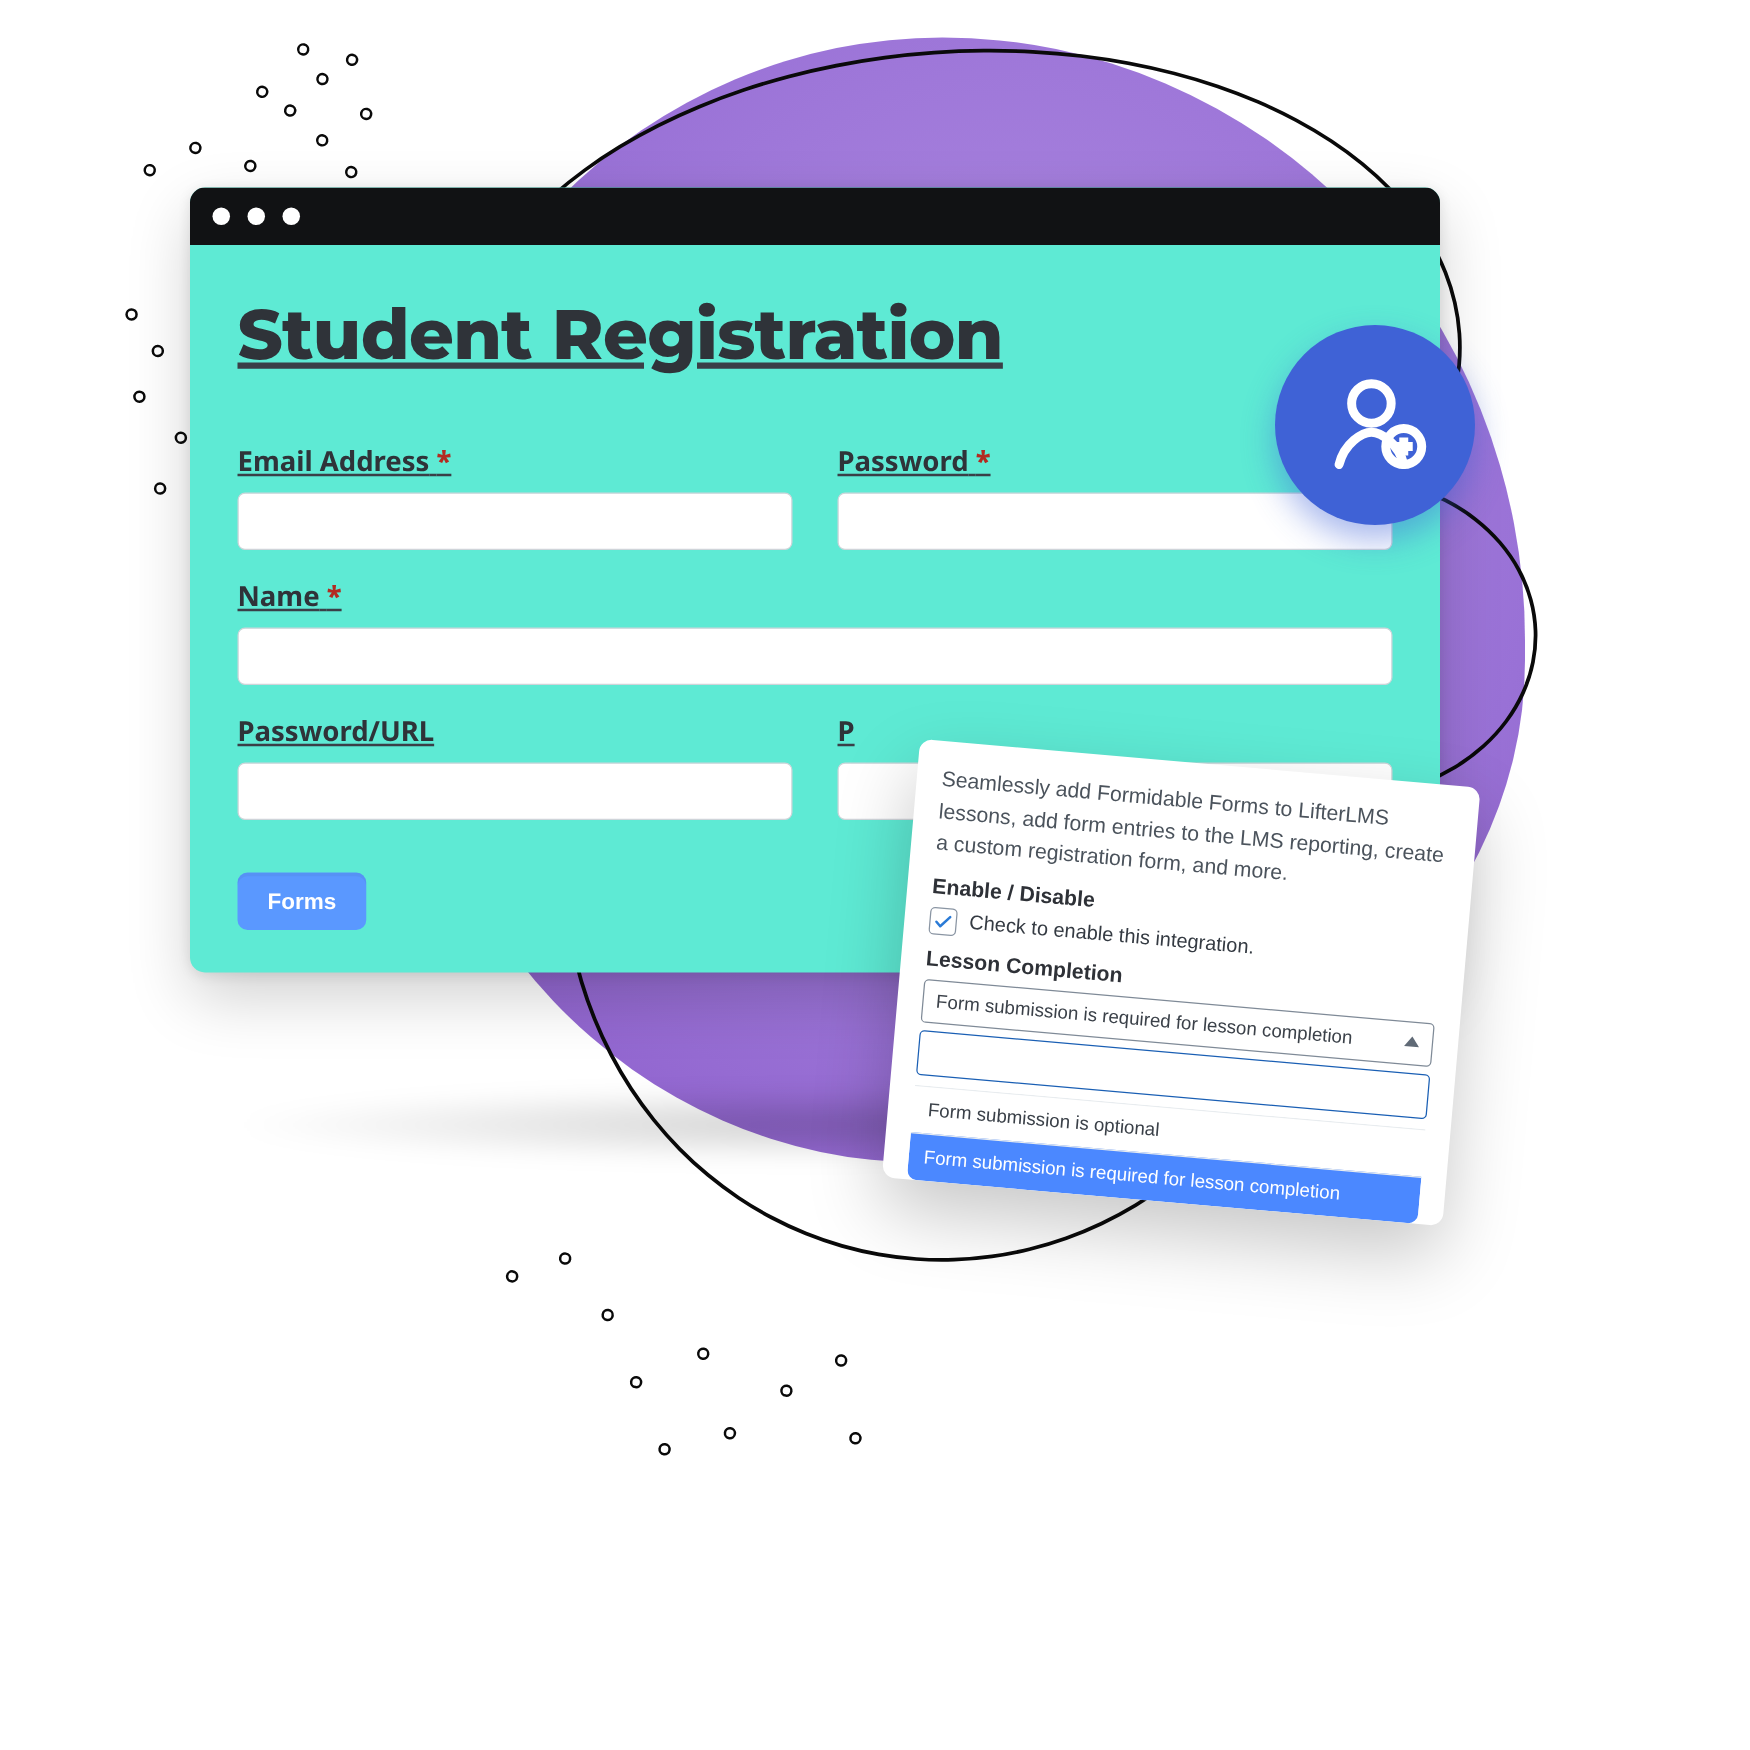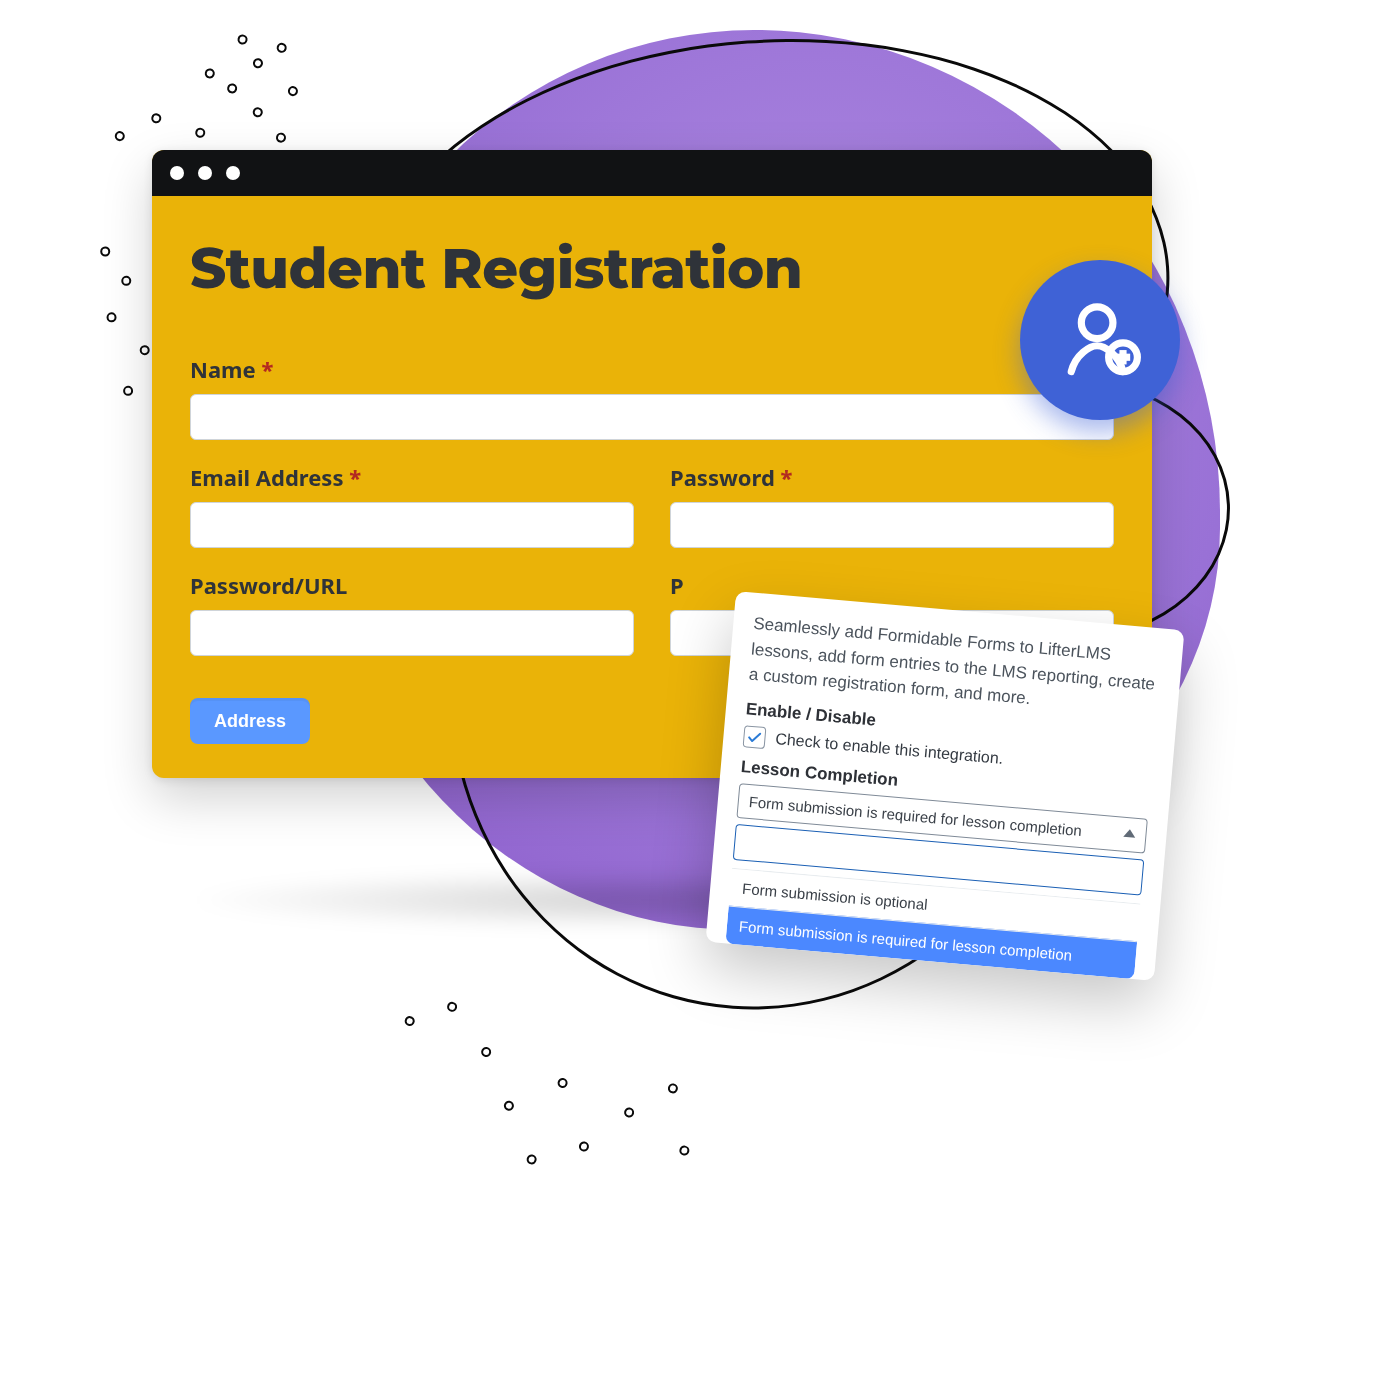--- a/index.html
+++ b/index.html
@@ -49,24 +49,25 @@
   .bubble svg{display:block}
   .bubble.b1{left:8px;top:18px;transform:rotate(12deg);}
   .bubble.b2{left:-10px;top:220px;transform:rotate(-2deg);}
   .bubble.b3{left:260px;top:1000px;transform:rotate(8deg);}
 
   
   .browser{
     position:absolute;z-index:3;
     left:52px;top:150px;
     width:1000px;
-    background:#eab308;
+    background:#5eead4;
     border-radius:12px;
     overflow:hidden;
     box-shadow:var(--shadow);
+    text-decoration:underline;
   }
   .titlebar{
     height:46px;background:#111214;
     display:flex;align-items:center;gap:14px;padding:0 18px;
   }
   .dot{width:14px;height:14px;border-radius:50%;background:#fff}
   .content{padding:38px 38px 34px 38px;}
   .h1{
     font-weight:800;font-size:56px;color:#2f3339;letter-spacing:-.5px;margin:0 0 52px 0;
     font-family:"Montserrat","Segoe UI",Arial,sans-serif;
@@ -206,60 +207,60 @@
       <span class="dot"></span>
       <span class="dot"></span>
       <span class="dot"></span>
     </div>
     <div class="content">
       <h1 class="h1">Student Registration</h1>
 
       <div class="row">
         <div class="field">
           <label class="label">
+            <span>Email Address</span>
+            <span class="req">*</span>
+          </label>
+          <input class="input" type="text" value="" style="">
+        </div>
+        <div class="field">
+          <label class="label">
+            <span>Password</span>
+            <span class="req">*</span>
+          </label>
+          <input class="input" type="password" value="" style="">
+        </div>
+      </div>
+
+      <div class="row">
+        <div class="field">
+          <label class="label">
             <span>Name</span>
             <span class="req">*</span>
           </label>
           <input class="input" type="text" value="" style="">
         </div>
       </div>
 
       <div class="row">
         <div class="field">
           <label class="label">
-            <span>Email Address</span>
-            <span class="req">*</span>
-          </label>
-          <input class="input" type="text" value="" style="">
-        </div>
-        <div class="field">
-          <label class="label">
-            <span>Password</span>
-            <span class="req">*</span>
-          </label>
-          <input class="input" type="password" value="" style="">
+            <span>Password/URL</span>
+          </label>
+          <input class="input" type="text" value="" style="">
+        </div>
+        <div class="field">
+          <label class="label">
+            <span>P</span>
+          </label>
+          <input class="input" type="text" value="" style="">
         </div>
       </div>
 
-      <div class="row">
-        <div class="field">
-          <label class="label">
-            <span>Password/URL</span>
-          </label>
-          <input class="input" type="text" value="" style="">
-        </div>
-        <div class="field">
-          <label class="label">
-            <span>P</span>
-          </label>
-          <input class="input" type="text" value="" style="">
-        </div>
-      </div>
-
-      <button class="submit">Address</button>
+      <button class="submit">Forms</button>
     </div>
   </div>
 
   <div class="badge">
     <svg viewBox="0 0 64 64">
       <circle cx="30" cy="20" r="11"></circle>
       <path d="M12 54c3-12 13-18 18-18s15 6 18 18" stroke-linecap="round"></path>
       <circle cx="48" cy="44" r="10"></circle>
       <line x1="48" y1="39" x2="48" y2="49"></line>
       <line x1="43" y1="44" x2="53" y2="44"></line>

